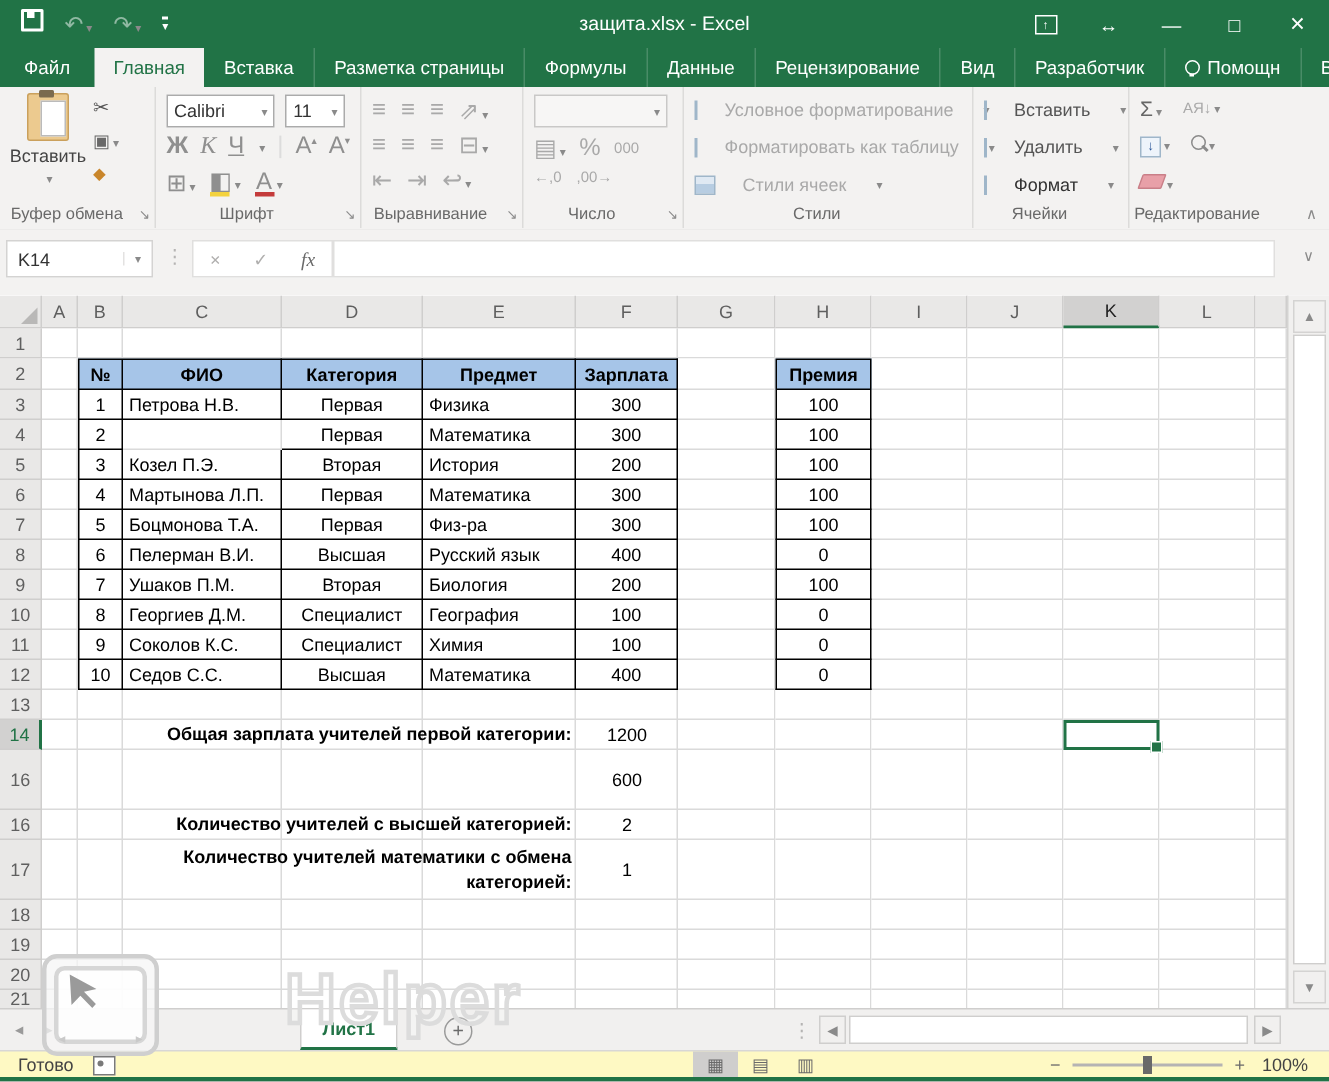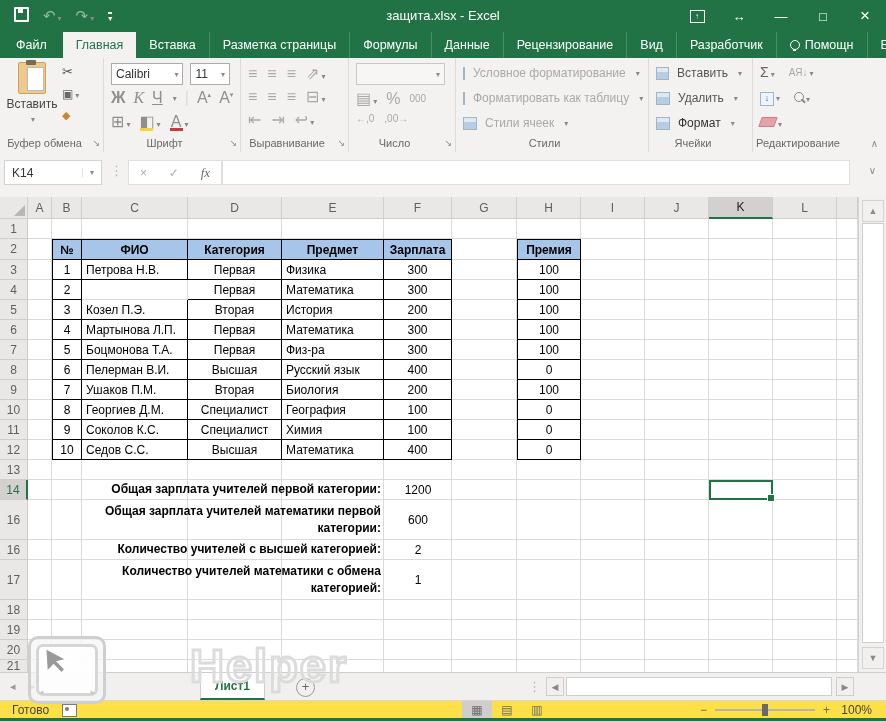--- a/index.html
+++ b/index.html
@@ -34,21 +34,21 @@
   .clip b{position:absolute;left:7px;top:-3px;width:10px;height:5px;background:#7b6a4e;border-radius:1px;}
   .clip i{position:absolute;left:8px;top:4px;width:15px;height:22px;background:#fff;border:1px solid #bbb;}
   .ico{display:inline-block;text-align:center;color:#696969;}
   .dd{font-size:8px;color:#8a8a8a;margin-left:2px;}
   .combo{background:#fff;border:1px solid #ababab;height:20px;display:flex;align-items:center;font-size:12px;color:#333;padding:0 4px;justify-content:space-between;}
   .frow{position:absolute;left:8px;right:10px;display:flex;align-items:center;gap:7px;}
   .gray{color:#a9a9a9;}
   .sgray{color:#8f8f8f;}
   .colorbar{display:inline-block;width:13px;height:3px;margin-top:-2px;}
   .stk{display:inline-flex;flex-direction:column;align-items:center;line-height:1;}
-  .menuline{display:flex;align-items:center;gap:8px;font-size:12px;white-space:nowrap;}
+  .menuline{display:flex;align-items:center;gap:18px;font-size:12px;white-space:nowrap;}
   .icbox{display:inline-block;width:12px;height:11px;border:1px solid #9fb6c9;background:linear-gradient(#dfe9f3 40%,#b7cde2 40%);}
   .lens{display:inline-block;width:8px;height:8px;border:1.5px solid #8a8a8a;border-radius:50%;position:relative;}
   .lens i{position:absolute;left:6px;top:7px;width:5px;height:1.5px;background:#8a8a8a;transform:rotate(45deg);}
   .eraser{display:inline-block;width:14px;height:8px;background:#e8a0a8;border:1px solid #c97f88;transform:skewX(-20deg);border-radius:1px;}
   .fillbox{display:inline-block;width:12px;height:12px;border:1px solid #9fb6c9;color:#2b579a;font-size:9px;line-height:11px;text-align:center;background:#eef4fb;}
   .collapse{position:absolute;right:8px;bottom:4px;font-size:10px;color:#8a8a8a;}
   
   .fbar{position:absolute;left:0;top:153px;width:886px;height:44px;background:#f3f2f1;}
   .namebox{position:absolute;left:4px;top:7px;width:96px;height:23px;background:#fff;border:1px solid #d4d3d2;display:flex;align-items:center;font-size:12px;color:#333;}
   .namebox span.val{flex:1;padding-left:7px;}
@@ -82,21 +82,21 @@
   
   .sheetbar{position:absolute;left:0;top:672px;width:886px;height:28px;background:#f1f0ef;border-top:1px solid #cfcecd;box-sizing:border-box;font-size:12px;color:#444;}
   .tabscroll{position:absolute;left:10px;top:7px;color:#9a9a9a;font-size:11px;letter-spacing:14px;}
   .stab{position:absolute;top:0;height:27px;display:flex;align-items:center;padding:0 14px;border-right:1px solid #cfcecd;border-left:1px solid #cfcecd;}
   .stab.active{background:#fff;color:#217346;font-weight:bold;border-bottom:2px solid #217346;box-sizing:border-box;}
   .addsheet{position:absolute;left:296px;top:5px;width:17px;height:17px;border:1px solid #9a9a9a;border-radius:50%;color:#6a6a6a;font-size:13px;line-height:15px;text-align:center;}
   .hdots{position:absolute;left:528px;top:6px;color:#b5b4b3;font-size:13px;}
   .harr{position:absolute;top:4px;width:18px;height:19px;background:#f1f0ef;border:1px solid #cfcecd;color:#8a8a8a;font-size:9px;display:flex;align-items:center;justify-content:center;box-sizing:border-box;}
   .hthumb{position:absolute;left:566px;top:4px;width:266px;height:19px;background:#fff;border:1px solid #cfcecd;box-sizing:border-box;}
   
-  .statusbar{position:absolute;left:0;top:700px;width:886px;height:21px;background:#fde047;border-top:1px solid #d8d7d6;border-bottom:3px solid #217346;box-sizing:border-box;font-size:12px;color:#444;}
+  .statusbar{position:absolute;left:0;top:700px;width:886px;height:21px;background:#fef9c3;border-top:1px solid #d8d7d6;border-bottom:3px solid #217346;box-sizing:border-box;font-size:12px;color:#444;}
   .ready{position:absolute;left:12px;top:2px;}
   .macroico{position:absolute;left:62px;top:3px;width:13px;height:11px;border:1px solid #7a7a7a;background:#fff;}
   .macroico i{position:absolute;left:2px;top:2px;width:4px;height:4px;border-radius:50%;background:#7a7a7a;}
   .views{position:absolute;left:462px;top:0;display:flex;height:17px;}
   .vbtn{width:30px;height:17px;display:flex;align-items:center;justify-content:center;color:#6a6a6a;font-size:12px;}
   .vbtn.active{background:#cfcecd;}
   .zoomctl{position:absolute;left:700px;top:0;display:flex;align-items:center;height:17px;gap:8px;color:#6a6a6a;}
   .ztrack{position:relative;width:100px;height:2px;background:#b5b4b3;}
   .zthumb{position:absolute;left:47px;top:-5px;width:6px;height:12px;background:#696969;}
   .zpct{position:absolute;right:14px;top:2px;color:#444;}
@@ -689,21 +689,20 @@
       <div class="tcell center" style="left: 384px; top: 223px; width: 68px; height: 20px;">100</div>
       <div class="tcell center tedge-l" style="left: 517px; top: 223px; width: 64px; height: 20px;">0</div>
       <div class="tcell center tedge-l" style="left: 52px; top: 243px; width: 30px; height: 20px;">10</div>
       <div class="tcell left" style="left: 82px; top: 243px; width: 106px; height: 20px;">Седов С.С.</div>
       <div class="tcell center" style="left: 188px; top: 243px; width: 94px; height: 20px;">Высшая</div>
       <div class="tcell left" style="left: 282px; top: 243px; width: 102px; height: 20px;">Математика</div>
       <div class="tcell center" style="left: 384px; top: 243px; width: 68px; height: 20px;">400</div>
       <div class="tcell center tedge-l" style="left: 517px; top: 243px; width: 64px; height: 20px;">0</div>
       <div class="sumlabel" style="left: 82px; top: 283px; width: 302px; height: 20px;">Общая зарплата учителей первой категории:</div>
       <div class="sumval" style="left: 384px; top: 283px; width: 68px; height: 20px;">1200</div>
-      <div class="sumlabel" style="left: 82px; top: 303px; width: 302px; height: 40px;">Общая зарплата учителей математики первой категории:</div>
       <div class="sumval" style="left: 384px; top: 303px; width: 68px; height: 40px;">600</div>
       <div class="sumlabel" style="left: 82px; top: 343px; width: 302px; height: 20px;">Количество учителей с высшей категорией:</div>
       <div class="sumval" style="left: 384px; top: 343px; width: 68px; height: 20px;">2</div>
       <div class="sumlabel" style="left: 82px; top: 363px; width: 302px; height: 40px;">Количество учителей математики с обмена категорией:</div>
       <div class="sumval" style="left: 384px; top: 363px; width: 68px; height: 40px;">1</div>
       <div class="selbox" style="left: 709px; top: 283px; width: 64px; height: 20px;">
         <i></i>
       </div>
     </div>
 

